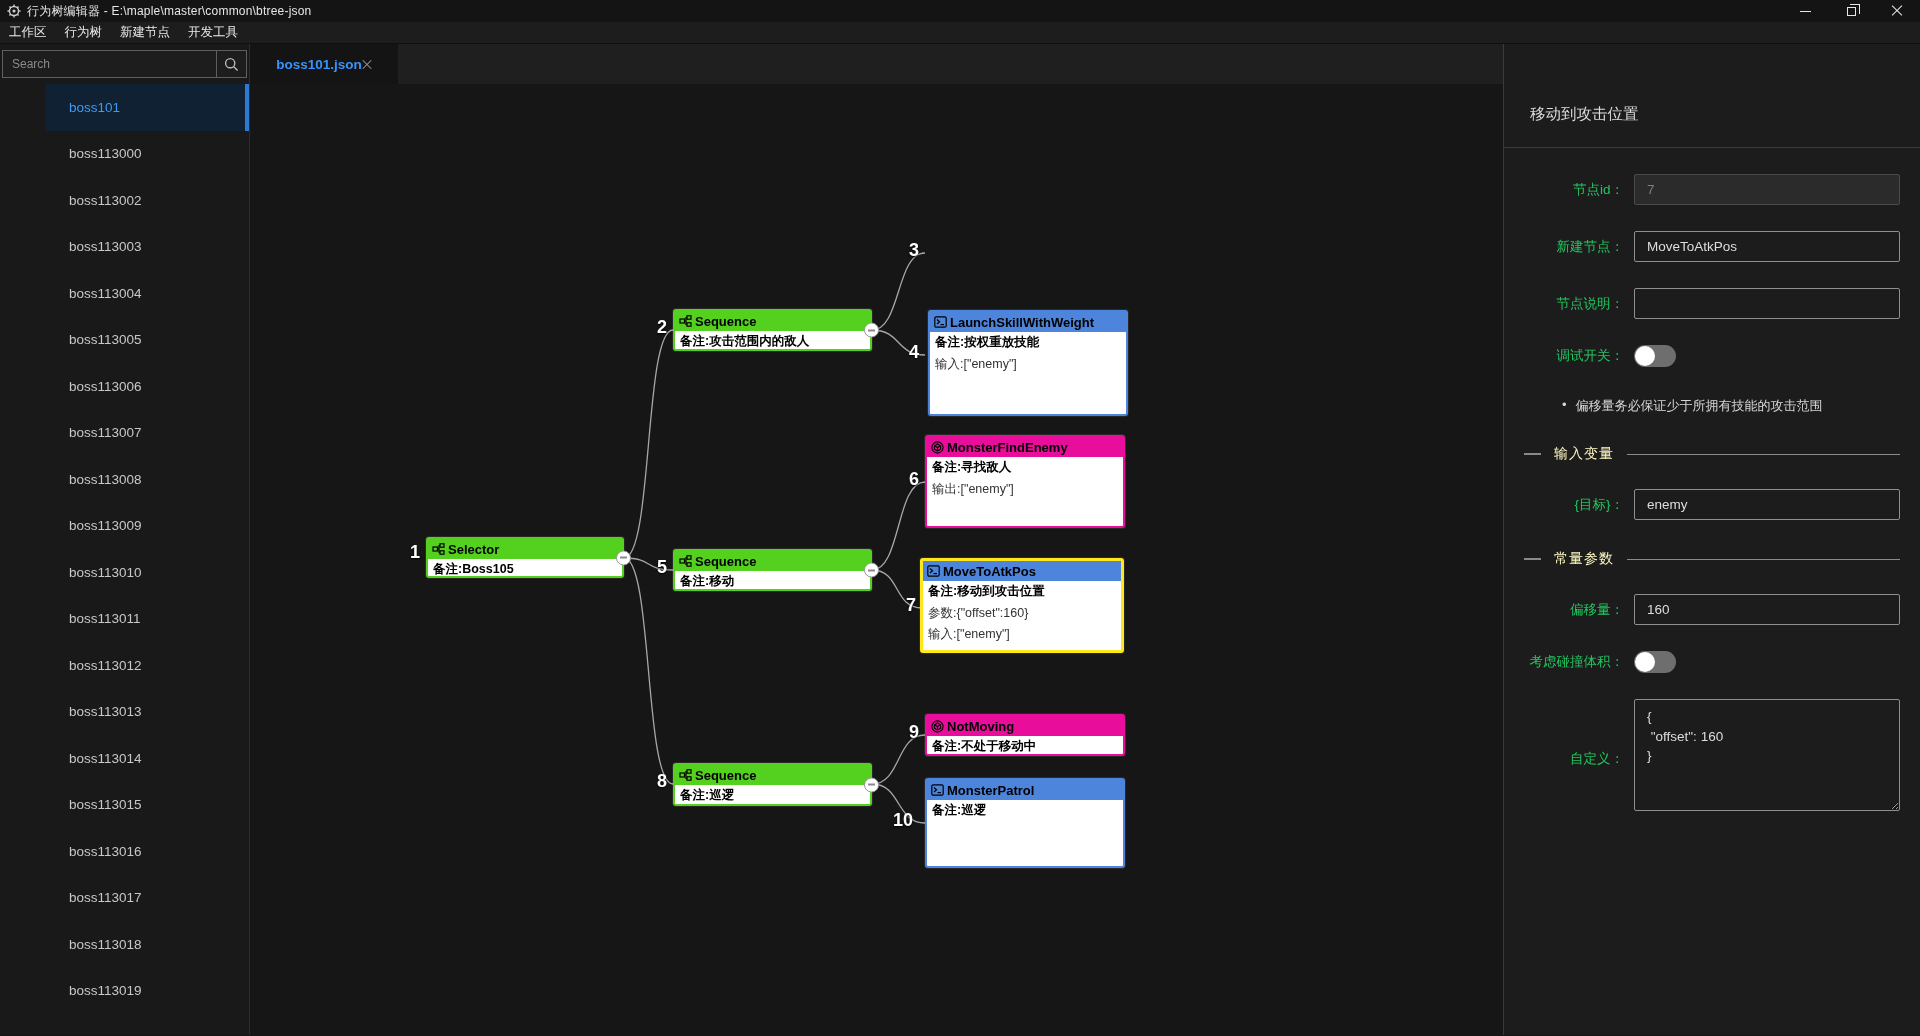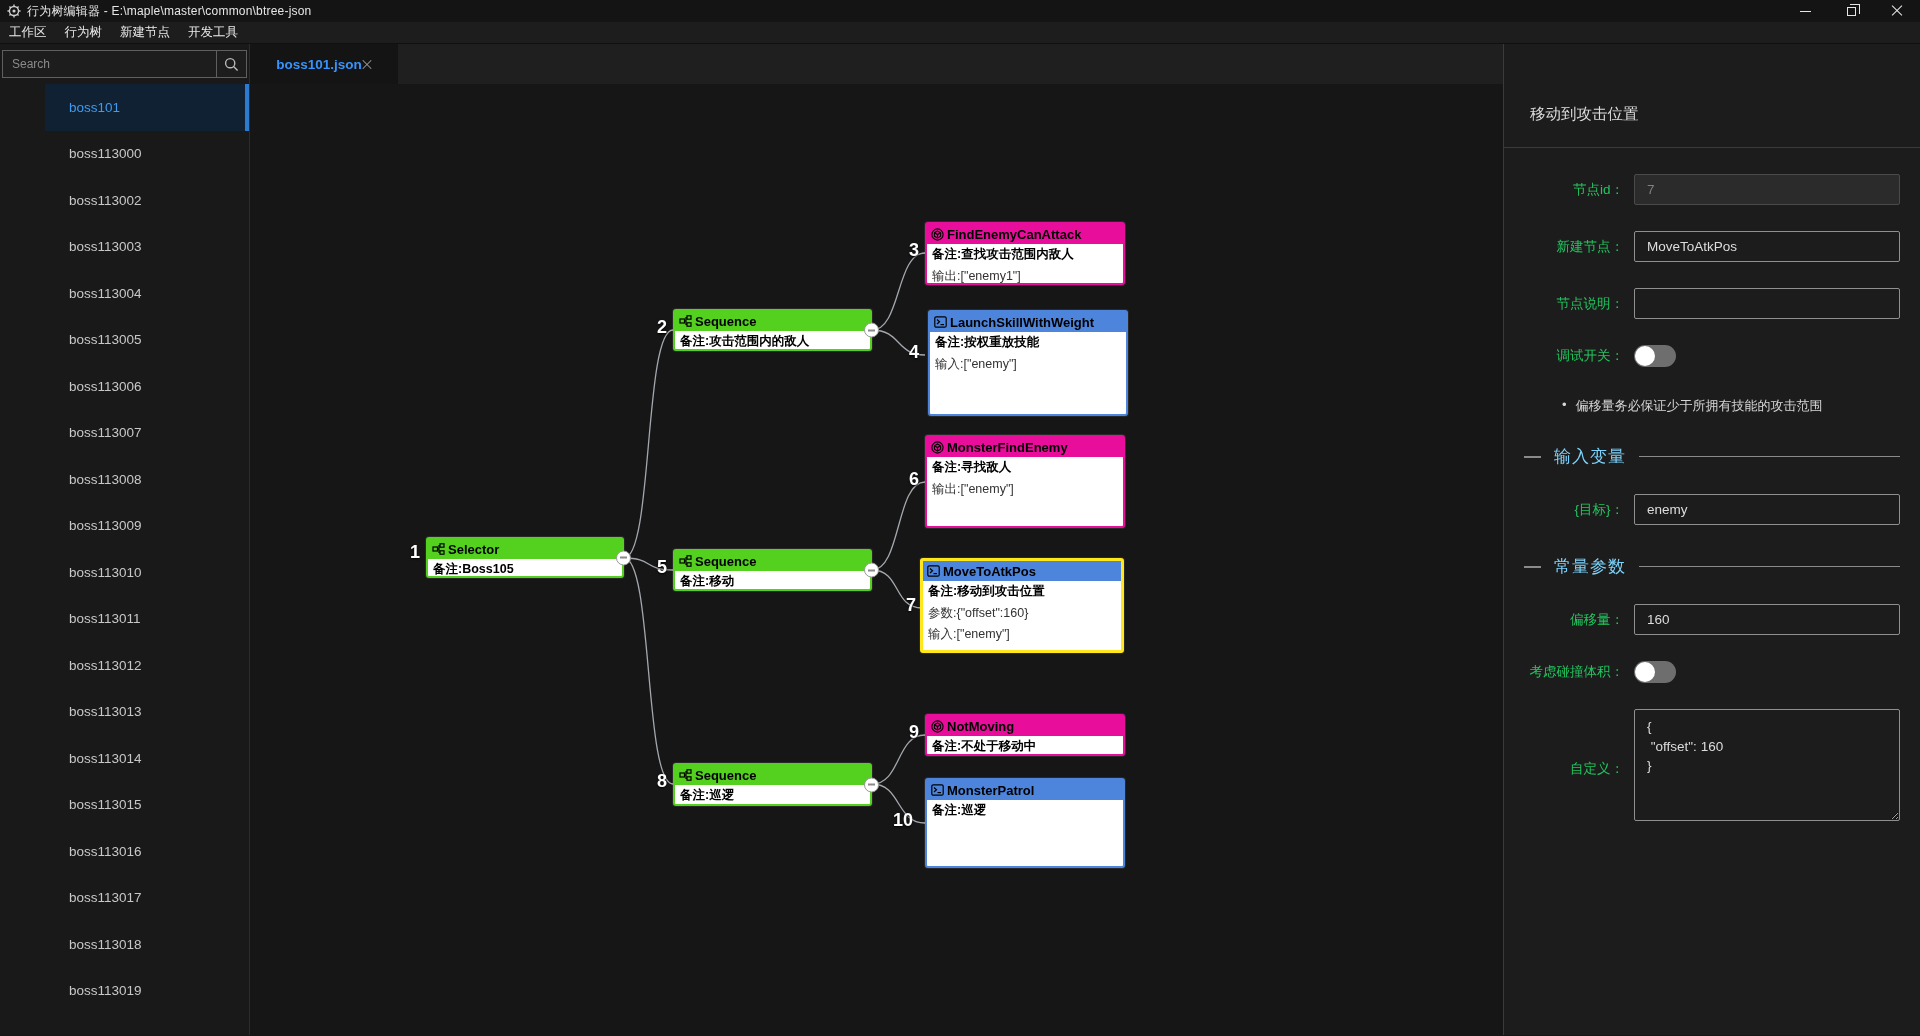--- a/index.html
+++ b/index.html
@@ -70,21 +70,21 @@
   .p-label{flex:0 0 100px;text-align:right;font-size:13.5px;color:#22c55e;margin-right:10px;white-space:nowrap;}
   .p-row.top .p-label{margin-top:7px;}
   .p-input{flex:1;height:31px;background:transparent;border:1px solid #8f8f8f;border-radius:2px;color:#ddd;font-size:13.5px;padding:0 12px;outline:none;font-family:inherit;}
   .p-input.disabled{background:#2b2b2b;border-color:#4a4a4a;color:#818181;}
   .p-textarea{flex:1;height:112px;background:transparent;border:1px solid #8f8f8f;border-radius:2px;color:#ddd;font-size:13.5px;padding:7px 12px;outline:none;font-family:inherit;line-height:1.45;resize:both;}
   .toggle{width:42px;height:22px;border-radius:11px;background:#6e6e6e;position:relative;}
   .toggle::after{content:"";position:absolute;left:1px;top:1px;width:20px;height:20px;border-radius:50%;background:#fff;}
   .p-note{display:flex;gap:9px;margin-top:30px;padding-left:38px;font-size:13px;color:#d6d6d6;}
   .p-section{display:flex;align-items:center;gap:13px;margin-top:30px;}
   .sec-dash{width:17px;height:2px;background:#8a8a8a;}
-  .sec-title{font-size:17px;color:#7dd3fc;letter-spacing:1px;}
+  .sec-title{font-size:14px;color:#fef9c3;letter-spacing:1px;}
   .sec-line{flex:1;height:1px;background:#8a8a8a;}
   svg{display:block;}
 </style>
 </head>
 <body>
 
 <div class="titlebar">
   <svg class="app-icon" viewBox="0 0 16 16">
     <circle cx="8" cy="8" r="5.2" fill="none" stroke="#cfcfcf" stroke-width="1.6"></circle>
     <circle cx="8" cy="8" r="1.8" fill="#cfcfcf"></circle>
@@ -214,37 +214,20 @@
               </svg>
         </span>
             <span class="bt-title">Sequence</span>
           </div>
         <div class="bt-body">
             <div class="bt-line">备注:攻击范围内的敌人</div>
           </div>
         <div class="bt-out"></div>
       </div>
 
-      <div class="bt-node" style="--accent:#e90d9b;left:675px;top:138px;width:200px;height:63px;">
-        <div class="bt-header">
-            <span class="bt-icon">
-          <svg width="13" height="13" viewBox="0 0 13 13">
-                <g fill="none" stroke="#000" stroke-width="1.1">
-                  <circle cx="6.5" cy="6.5" r="5.6"></circle>
-                  <path d="M6.5,3 L9.6,4.8 L9.6,8.2 L6.5,10 L3.4,8.2 L3.4,4.8 Z M3.4,4.8 L6.5,6.6 L9.6,4.8 M6.5,6.6 L6.5,10"></path>
-                </g>
-              </svg>
-        </span>
-            <span class="bt-title">FindEnemyCanAttack</span>
-          </div>
-        <div class="bt-body">
-          <div class="bt-line">备注:查找攻击范围内敌人</div>
-          <div class="bt-line">输出:["enemy1"]</div>
-        </div>
-      </div>
 
       <div class="bt-node" style="--accent:#4d85dc;left:678px;top:226px;width:200px;height:106px;">
         <div class="bt-header">
             <span class="bt-icon">
           <svg width="13" height="12" viewBox="0 0 13 12">
                 <g fill="none" stroke="#000" stroke-width="1.2">
                   <rect x="0.8" y="0.8" width="11.4" height="10.4" rx="1.5"></rect>
                   <path d="M3,3.5 L5.5,5.8 L3,8"></path>
                   <line x1="6.5" y1="8.6" x2="10" y2="8.6"></line>
                 </g>

